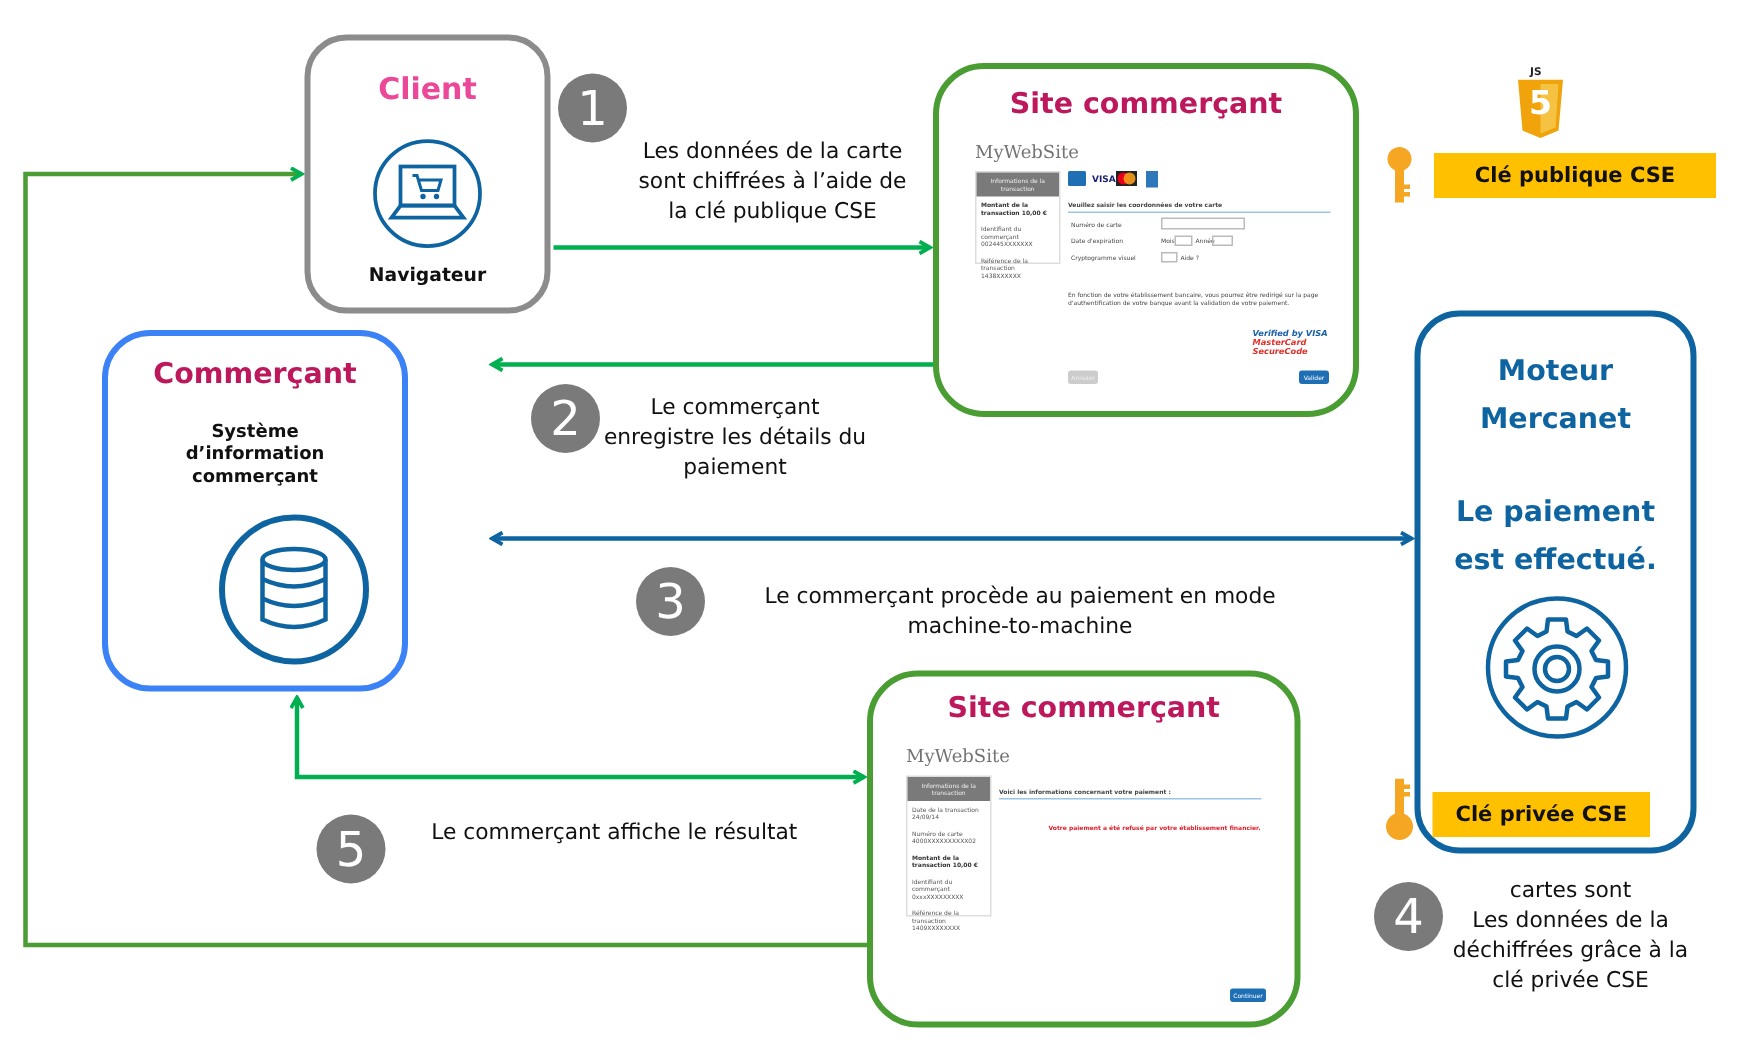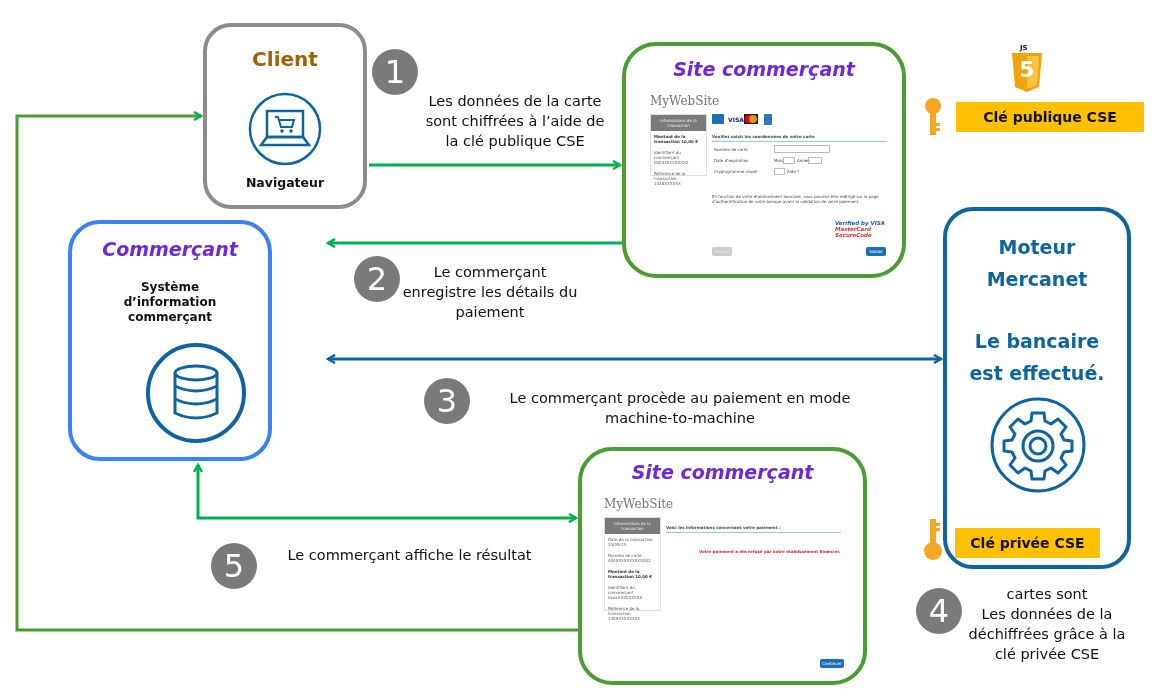--- a/index.html
+++ b/index.html
@@ -6,22 +6,22 @@
   body { width:1159px; height:696px; position:relative; overflow:hidden; font-family:"DejaVu Sans", sans-serif; }
   .abs { position:absolute; }
   svg.lines { position:absolute; left:0; top:0; width:1159px; height:696px; }
   .box { position:absolute; box-sizing:border-box; background:#fff; border-radius:28px; }
   .box-client { left:203px; top:23px; width:164px; height:186px; border:4px solid #8c8c8c; }
   .box-site1 { left:622px; top:42px; width:284px; height:236px; border:4px solid #4a9d33; border-radius:34px; }
   .box-commer { left:68px; top:220px; width:204px; height:241px; border:4px solid #3b82f6; border-radius:32px; }
   .box-moteur { left:943px; top:207px; width:188px; height:362px; border:4px solid #0e64a0; border-radius:30px; }
   .box-site2 { left:578px; top:447px; width:289px; height:238px; border:4px solid #4a9d33; border-radius:34px; }
   .title { position:absolute; left:0; right:0; text-align:center; font-weight:bold; font-family:"DejaVu Sans", sans-serif; }
-  .client-title { top:20px; font-size:20px; color:#a16207; }
-  .green-title { color:#6d28d9; font-size:19px;font-style:italic; }
+  .client-title { top:20px; font-size:20px; color:#ec4899; }
+  .green-title { color:#be185d; font-size:19px; }
   .blue-title { color:#0e64a0; font-size:19px; line-height:32px; }
   .sub-label { position:absolute; left:0; right:0; text-align:center; font-weight:bold; color:#111; font-size:12px; line-height:15px; }
   .step-circle { position:absolute; width:46px; height:46px; border-radius:50%; background:#7a7a7a; color:#fff; font-size:32px; line-height:46px; text-align:center; font-family:"DejaVu Sans", sans-serif; }
   .step-text { position:absolute; text-align:center; color:#111; font-size:14.5px; line-height:20px; font-family:"DejaVu Sans", sans-serif; }
   .key-label { position:absolute; background:#ffc000; color:#111; font-weight:bold; font-size:14px; text-align:center; line-height:30px; height:30px; }
   
   .mock { position:absolute; font-family:"DejaVu Serif", serif; }
   .mws-logo { color:#737373; font-size:12px; font-family:"DejaVu Serif", serif; }
   .mock-side { position:absolute; border:1px solid #ddd; background:#fff; }
   .mock-side-head { background:#7a7a7a; color:#eee; font-size:4px; text-align:center; padding:3px 2px; font-family:"DejaVu Sans", sans-serif; }
@@ -160,21 +160,21 @@
   <div>enregistre les détails du</div>
   <div>paiement</div>
 </div>
 
 <div class="box box-moteur">
   <div class="title blue-title" style="top:20px">
     <div>Moteur</div>
     <div>Mercanet</div>
   </div>
   <div class="title blue-title" style="top:114px">
-    <div>Le bancaire</div>
+    <div>Le paiement</div>
     <div>est effectué.</div>
   </div>
   <svg class="abs" style="left:41px;top:184px" width="100" height="100" viewBox="0 0 100 100">
     <circle cx="50" cy="50" r="46" fill="none" stroke="#0e64a0" stroke-width="3"></circle>
     <g id="gear" fill="none" stroke="#0e64a0" stroke-width="3" stroke-linejoin="round">
       <path d="M44,18 L56,18 L57,26 L63,29 L70,24 L78,32 L73,39 L76,45 L84,46 L84,56 L76,57 L73,63 L78,70 L70,78 L63,73 L57,76 L56,84 L44,84 L43,76 L37,73 L30,78 L22,70 L27,63 L24,57 L16,56 L16,46 L24,45 L27,39 L22,32 L30,24 L37,29 L43,26 Z"></path>
       <circle cx="50" cy="51" r="15"></circle>
       <circle cx="50" cy="51" r="8"></circle>
     </g>
   </svg>

